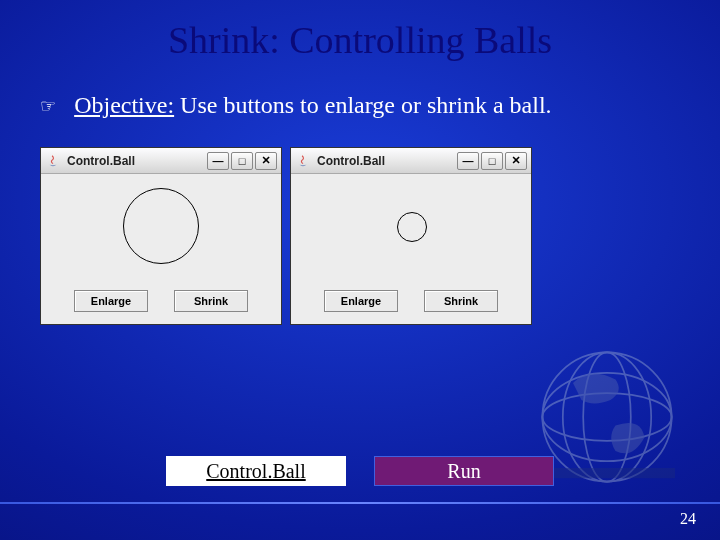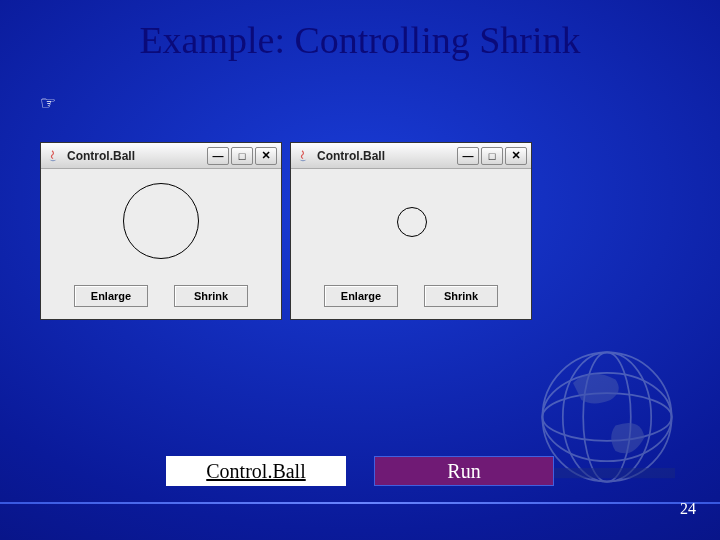--- a/index.html
+++ b/index.html
@@ -140,36 +140,39 @@
   .hr-bottom {
     position: absolute;
     left: 0; right: 0;
     bottom: 36px;
     height: 2px;
     background: linear-gradient(to right, #3858e0, #6a86ff, #3858e0);
   }
   .page-num {
     position: absolute;
     right: 24px;
-    bottom: 22px;
+    bottom: 12px;
     color: #fff;
     font-size: 16px;
   }
   .link-row, .title, .bullet-row, .windows-row, .page-num, .hr-bottom { z-index: 2; position: relative; }
   .link-row { position: absolute; }
   .hr-bottom { position: absolute; }
   .page-num { position: absolute; }
 </style>
 </head>
 <body>
 
-<div class="title">Example: Controlling Shrink</div>
+<div class="title">Shrink: Controlling Balls</div>
 
 <div class="bullet-row">
   <span class="bullet-icon">☞</span>
+  <span>
+    <span class="objective-label">Objective:</span><span> Use buttons to enlarge or shrink a ball.</span>
+  </span>
 </div>
 
 <div class="windows-row">
   <div class="app-window">
     <div class="titlebar">
       <span class="java-icon">
         <svg viewBox="0 0 16 16">
             <path d="M4 12 Q8 16 12 12 Q10 13 8 13 Q6 13 4 12 Z" fill="#4a6aaf"></path>
             <path d="M7 2 Q10 5 7 7 Q5 9 8 11" stroke="#d9534f" stroke-width="1.3" fill="none"></path>
           </svg>

